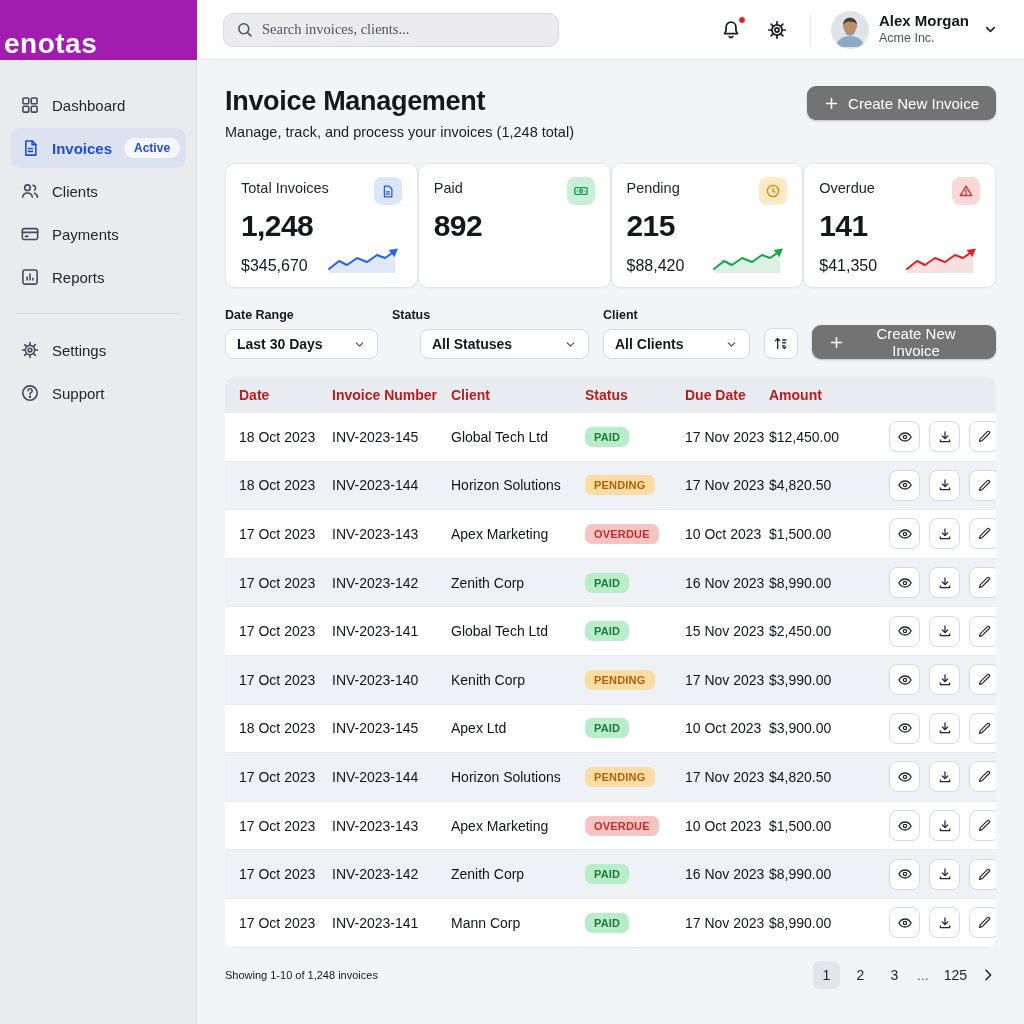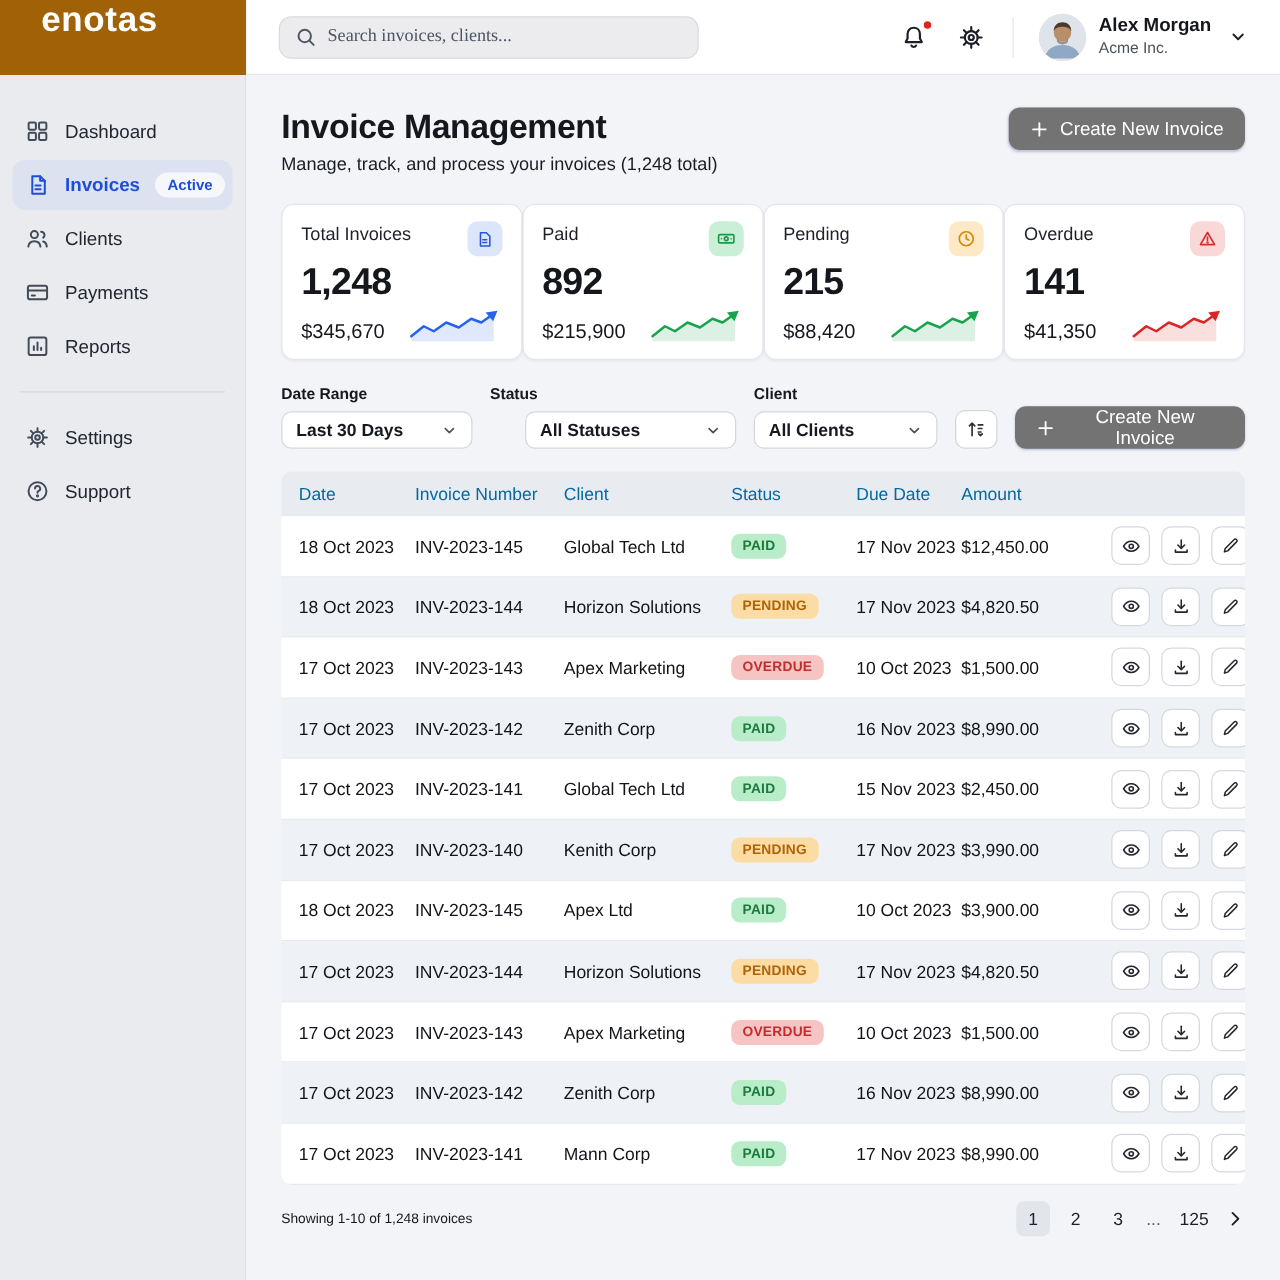--- a/index.html
+++ b/index.html
@@ -2,21 +2,21 @@
 <html><head>
 <meta charset="utf-8">
 <style>
   * { margin:0; padding:0; box-sizing:border-box; }
   html,body { width:1024px; height:1024px; overflow:hidden; }
   body { font-family:"Liberation Sans", sans-serif; background:#f2f4f7; color:#14171c; }
   svg { display:block; }
 
   
   .topbar { display:flex; height:60px; }
-  .logo-box { width:197px; background:#a16207; color:#fff; display:flex; align-items:flex-start; padding-left:33px; }
+  .logo-box { width:197px; background:#a21caf; color:#fff; display:flex; align-items:flex-end; padding-left:4px; }
   .logo-text { font-size:28px; font-weight:700; letter-spacing:.5px; }
   .topbar-rest { flex:1; background:#fff; border-bottom:1px solid #e4e7ec; display:flex; align-items:center; padding:0 26px; }
   .search-box { width:336px; height:34px; background:#ececee; border:1px solid #d8dadd; border-radius:10px; display:flex; align-items:center; gap:9px; padding:0 12px; color:#4b5563;font-family:Liberation Serif, serif; }
   .search-box input { flex:1; border:none; outline:none; background:transparent; font-family:inherit; font-size:14.5px; color:#374151; }
   .search-box input::placeholder { color:#4b5563; }
   .top-right { margin-left:auto; display:flex; align-items:center; gap:20px; }
   .icon-btn { position:relative; background:none; border:none; cursor:pointer; color:#1b1f27; padding:2px; }
   .notif-dot { position:absolute; top:-1px; right:-2px; width:8px; height:8px; background:#e02424; border-radius:50%; border:1.5px solid #fff; }
   .v-divider { width:1px; height:32px; background:#e3e6ea; }
   .user-menu { display:flex; align-items:center; gap:10px; cursor:pointer; }
@@ -61,21 +61,21 @@
   .filters { margin-top:20px; display:flex; align-items:flex-end; gap:14px; }
   .filter-label { display:block; font-size:12.5px; font-weight:700; margin-bottom:7px; color:#15181e; }
   .select { height:30px; background:#fff; border:1px solid #d4d8de; border-radius:8px; display:flex; align-items:center; justify-content:space-between; padding:0 11px; font-size:14px; font-weight:600; color:#15181e; cursor:pointer; }
   .sel-date { width:153px; } .sel-status { width:169px;margin-left:28px; } .sel-client { width:147px; }
   .sel-chev { color:#4b5158; margin-left:8px; }
   .sort-btn { margin-left:auto; width:35px; height:31px; background:#fff; border:1px solid #d4d8de; border-radius:8px; display:flex; align-items:center; justify-content:center; color:#2a2f38; cursor:pointer; }
 
   
   .table-wrap { margin-top:18px; border-radius:9px; overflow:hidden; }
   .grid-row { display:grid; grid-template-columns:93px 119px 134px 100px 84px 120px 1fr; align-items:center; padding:0 14px; }
-  .thead { background:#e8ecf1; height:36px; font-size:14px; font-weight:400; color:#0369a1; }
+  .thead { background:#e8ecf1; height:36px; font-size:14px; font-weight:700; color:#b91c1c; }
   .trow { height:48.6px; background:#fff; border-bottom:1px solid #e6e9ed; font-size:14px; color:#111419; }
   .trow:nth-child(even) { background:#eef1f5; }
   .badge { display:inline-block; font-size:11px; font-weight:700; padding:4px 9px; border-radius:7px; letter-spacing:.2px; }
   .badge.paid { background:#b9edca; color:#1c7a3d; }
   .badge.pending { background:#fbdca4; color:#b06207; }
   .badge.overdue { background:#f7c4c4; color:#c22c2c; }
   .row-actions { justify-self:end; display:flex; gap:9px; }
   .action-btn { width:31px; height:31px; background:#fff; border:1px solid #d5d9de; border-radius:8px; display:flex; align-items:center; justify-content:center; color:#23272e; cursor:pointer; }
 
   
@@ -278,30 +278,20 @@
         <span class="stat-label">Paid</span>
         <span class="icon-chip chip-green">
           <svg width="16" height="16" viewBox="0 0 24 24" fill="none" stroke="currentColor" stroke-width="2" stroke-linecap="round">
               <rect x="2.8" y="7" width="18.4" height="10" rx="1.6"></rect>
               <circle cx="12" cy="12" r="2.2"></circle>
               <path d="M6.2 12h.01M17.8 12h.01"></path>
             </svg>
         </span>
       </div>
       <div class="stat-value">892</div>
-      <div class="stat-bottom">
-        <span class="stat-amount">$215,900</span>
-        <span class="spark" style="color:#16a34a">
-          <svg width="78" height="30" viewBox="0 0 76 30">
-              <path d="M4 24 L14 16 22 20 32 13 42 17 52 10 60 13 70 6 L70 28 L4 28 Z" fill="currentColor" opacity=".15"></path>
-              <polyline points="4,24 14,16 22,20 32,13 42,17 52,10 60,13 70,6" fill="none" stroke="currentColor" stroke-width="2" stroke-linecap="round" stroke-linejoin="round"></polyline>
-              <polygon points="73,3.5 63.5,5 69.5,12" fill="currentColor"></polygon>
-            </svg>
-        </span>
-      </div>
     </div>
 
     <div class="stat-card">
       <div class="stat-top">
         <span class="stat-label">Pending</span>
         <span class="icon-chip chip-amber">
           <svg width="16" height="16" viewBox="0 0 24 24" fill="none" stroke="currentColor" stroke-width="2" stroke-linecap="round">
               <circle cx="12" cy="12" r="8.4"></circle>
               <polyline points="12 7.5 12 12 15 13.6"></polyline>
             </svg>

